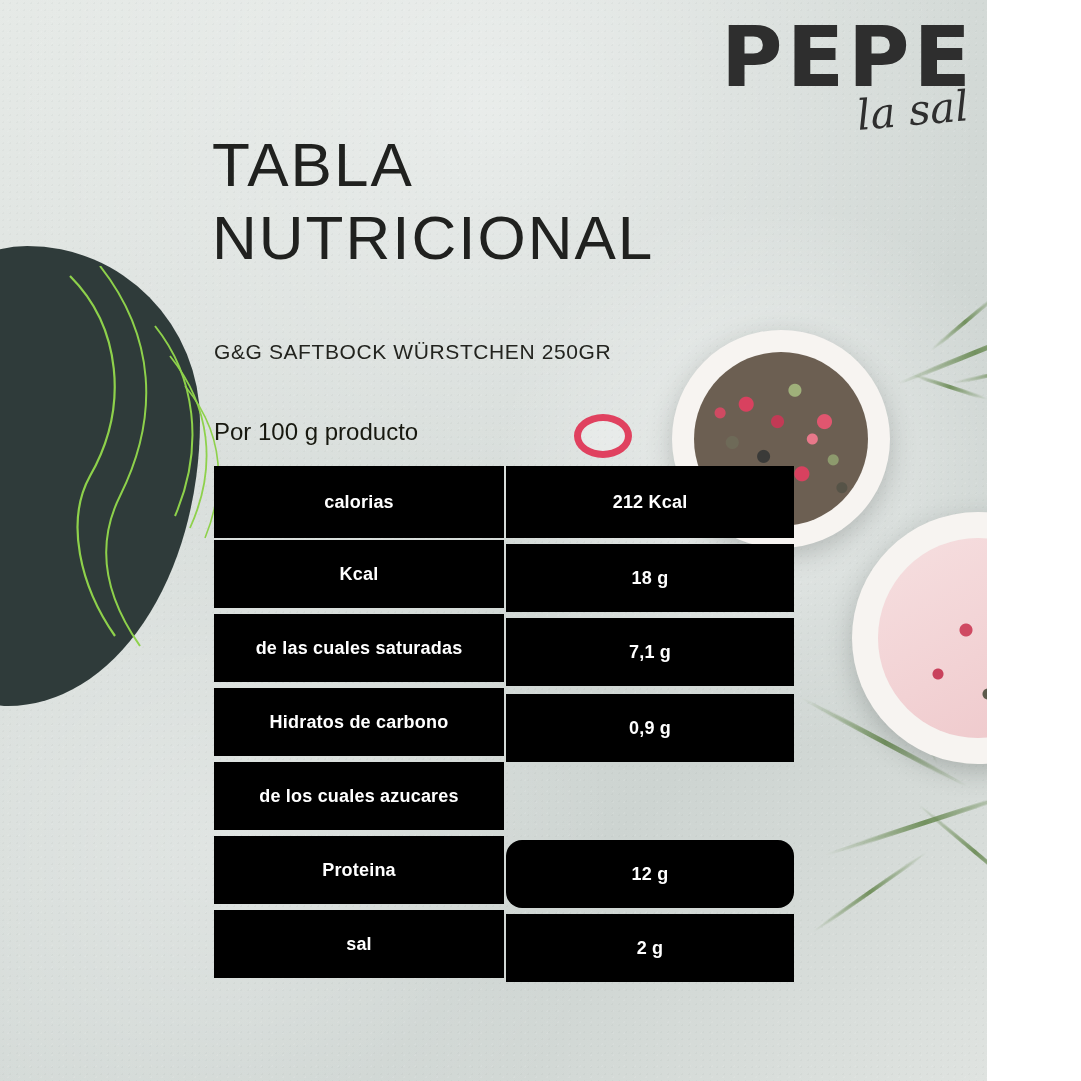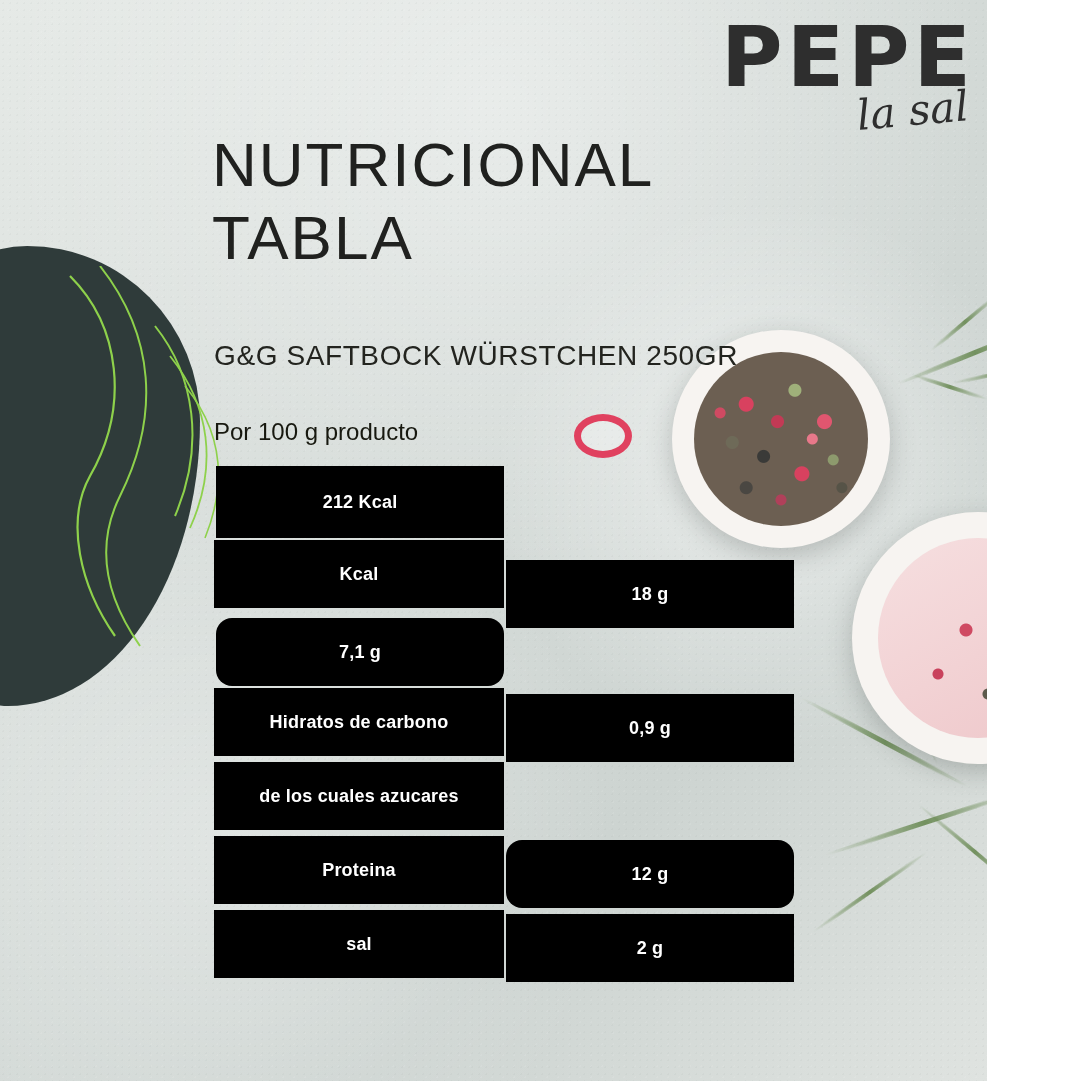--- a/index.html
+++ b/index.html
@@ -150,21 +150,21 @@
     font-size: 62px;
     letter-spacing: 2px;
     color: #20211f;
     line-height: 1.18;
     font-weight: 400;
   }
   .subtitle {
     position: absolute;
     left: 214px;
     top: 340px;
-    font-size: 28px;
+    font-size: 21px;
     letter-spacing: .6px;
     color: #23241f;
     font-weight: 400;
   }
   .portion {
     position: absolute;
     left: 214px;
     top: 418px;
     font-size: 24px;
     font-weight: 400;
@@ -199,22 +199,22 @@
     height: 68px;
   }
   .cell-value {
     width: 288px;
     height: 68px;
     margin-left: 2px;
   }
   
   .row:nth-child(1) .cell-label { height: 72px; }
   .row:nth-child(1) .cell-value { height: 72px; }
-  .row:nth-child(2) .cell-value { margin-top: 20px; }
-  .row:nth-child(3) .cell-value { margin-top: 4px; border-radius: 16px; }
+  .row:nth-child(2) .cell-value { margin-top: 4px; }
+  .row:nth-child(3) .cell-value { margin-top: 4px; }
   .row:nth-child(4) .cell-value { margin-top: 6px; }
   .row:nth-child(5) .cell-value { margin-top: 4px; }
   .row:nth-child(6) .cell-value { margin-top: 4px; border-radius: 16px; }
   .row:nth-child(7) .cell-value { margin-top: 4px; text-align: right; }
 </style>
 </head>
 <body>
 
 <div class="page">
 
@@ -255,36 +255,38 @@
       <path d="M125 120 C 162 165, 168 215, 145 272" stroke="#8ed14b" stroke-width="1.6" fill="none"></path>
     </svg>
   </div>
 
   <div class="logo">
     <div class="logo-main">PEPE</div>
     <div class="logo-sub">la sal</div>
   </div>
 
   <div class="title">
+    <div>TABLA</div>
     <div>NUTRICIONAL</div>
-    <div>TABLA</div>
   </div>
 
   <div class="subtitle">G&amp;G SAFTBOCK WÜRSTCHEN 250GR</div>
   <div class="portion">Por 100 g producto</div>
 
   <div class="table">
     <div class="row">
+      <div class="cell cell-label">calorias</div>
       <div class="cell cell-value">212 Kcal</div>
     </div>
     <div class="row">
       <div class="cell cell-label">Kcal</div>
       <div class="cell cell-value">18 g</div>
     </div>
     <div class="row">
+      <div class="cell cell-label">de las cuales saturadas</div>
       <div class="cell cell-value">7,1 g</div>
     </div>
     <div class="row">
       <div class="cell cell-label">Hidratos de carbono</div>
       <div class="cell cell-value">0,9 g</div>
     </div>
     <div class="row">
       <div class="cell cell-label">de los cuales azucares</div>
     </div>
     <div class="row">

